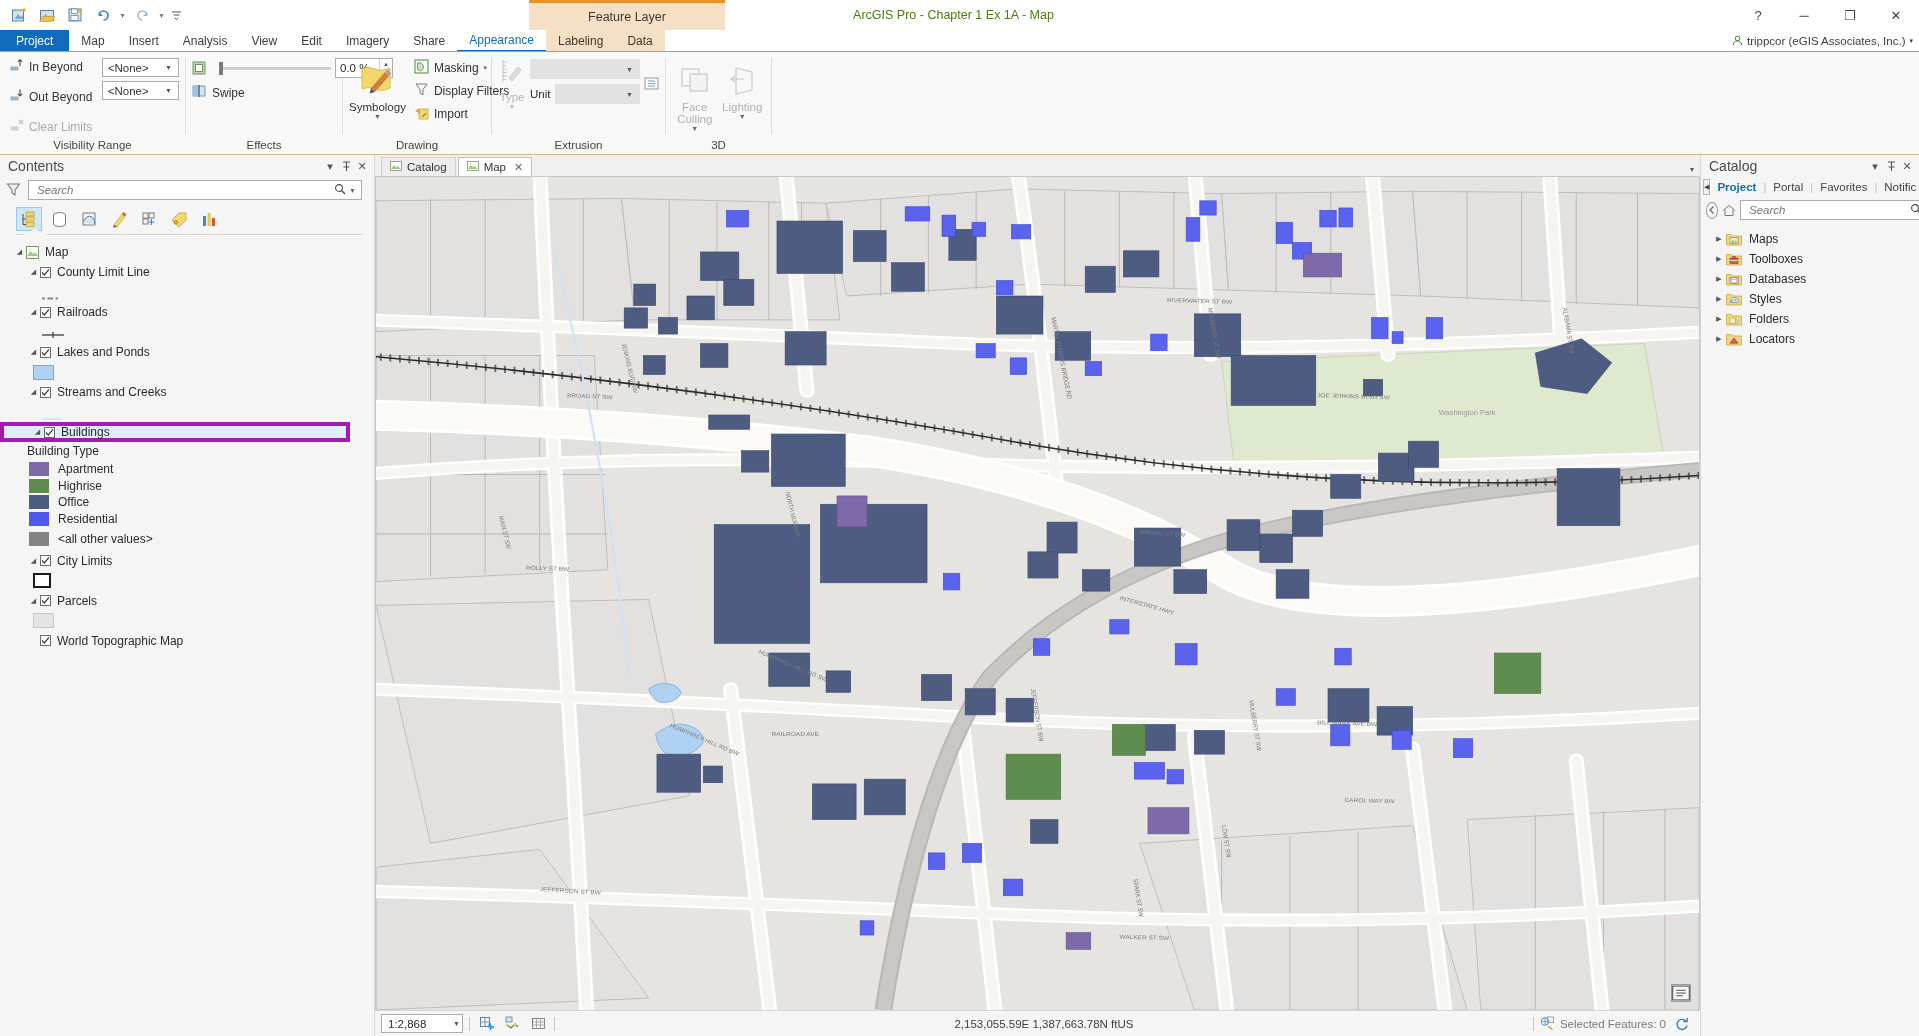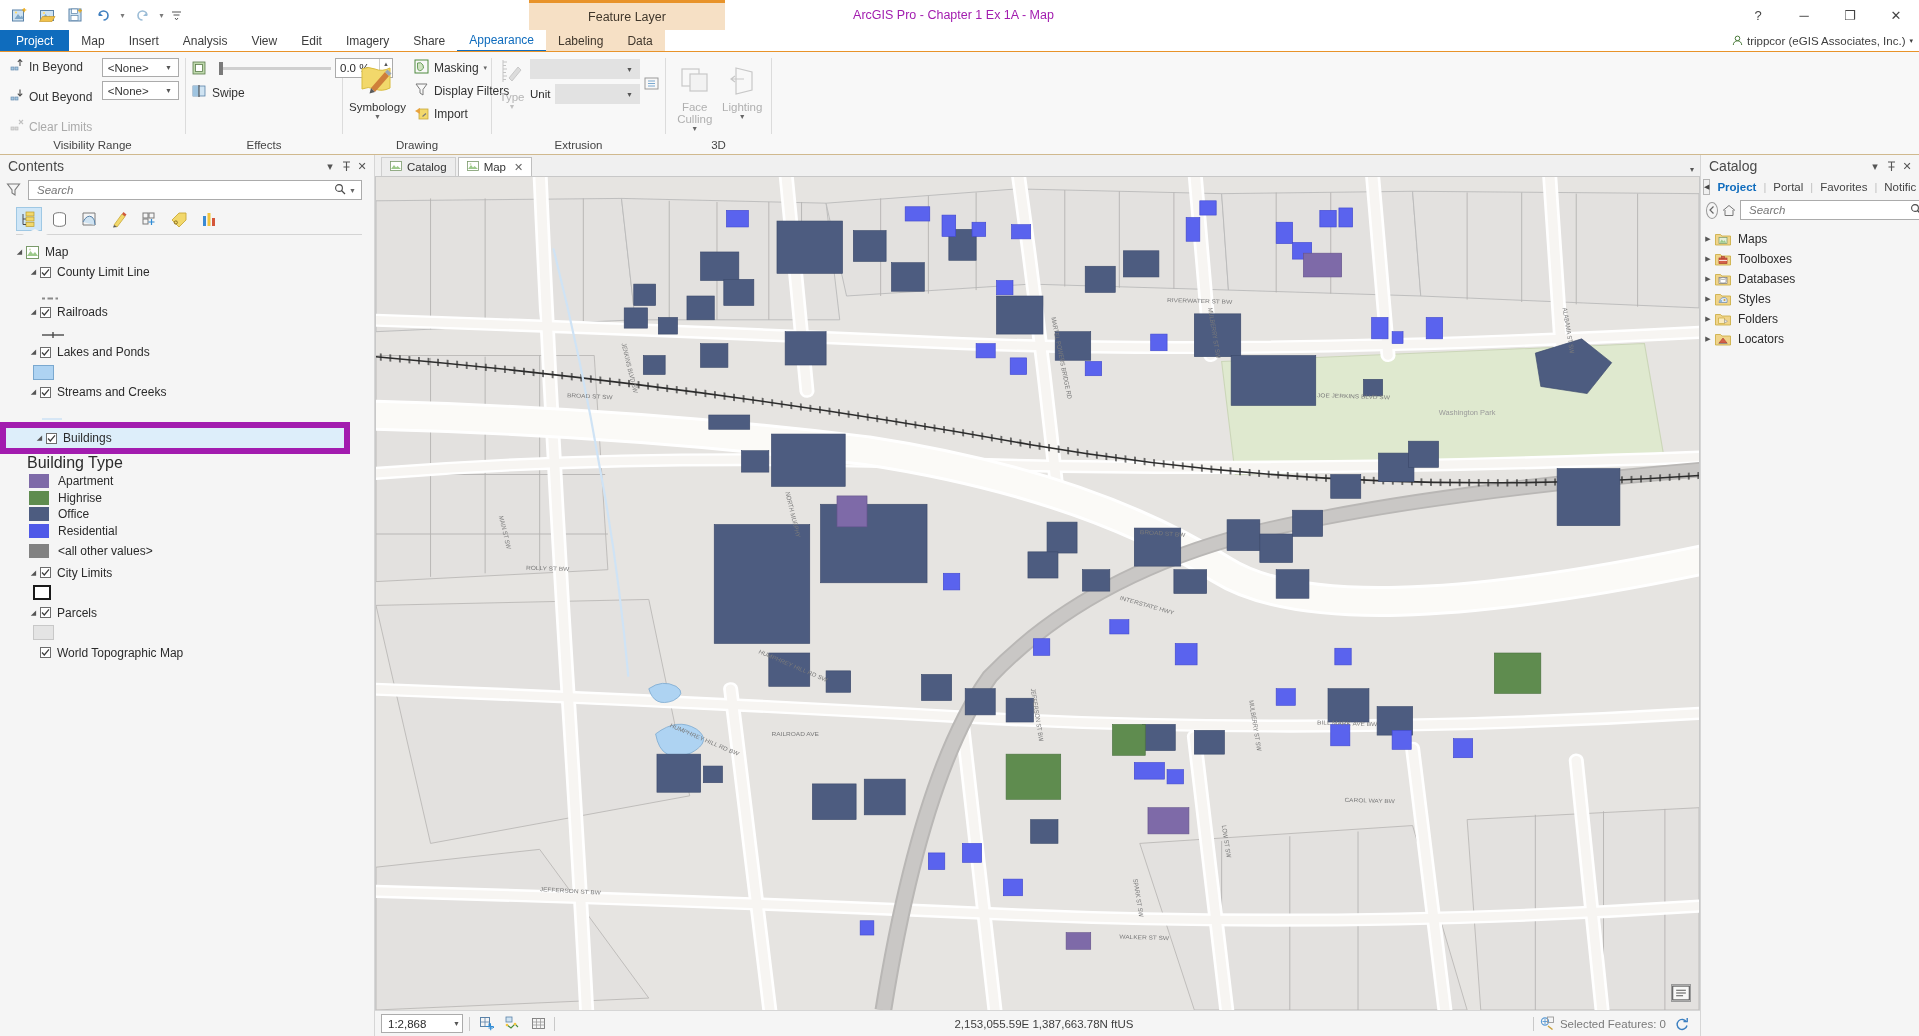--- a/index.html
+++ b/index.html
@@ -29,21 +29,21 @@
   .qat-sep { width:9px; height:22px; display:flex; align-items:center; justify-content:center; color:#7a7a7a; font-size:8px; }
   .ctx-tab-bar {
     position:absolute; left:529px; top:0; width:196px; height:30px;
     background:#f6e0c5; border-top:3px solid #e8932a;
     display:flex; align-items:center; justify-content:center;
     font-size:12.5px; color:#40372c;
   }
   .app-title {
     position:absolute; left:0; right:12px; top:0; height:30px;
     display:flex; align-items:center; justify-content:center;
-    font-size:12.5px; color:#a21caf; pointer-events:none;
+    font-size:12.5px; color:#4d7c0f; pointer-events:none;
   }
   .win-ctrl { position:absolute; right:0; top:0; height:30px; display:flex; }
   .win-btn { width:46px; height:30px; display:flex; align-items:center; justify-content:center;
     color:#444; font-size:13px; cursor:pointer; }
 
   
   .ribbon-tabs {
     height:22px; background:#ffffff; display:flex; align-items:stretch;
     flex:0 0 22px; position:relative;
   }
@@ -140,27 +140,27 @@
 
   .toc { flex:1; overflow:hidden; padding-top:7px; }
   .toc-heading { font-size:13.5px; color:#333; padding:2px 0 6px 13px; }
   .toc-row { display:flex; align-items:center; height:20px; padding-left:13px; position:relative; }
   .expander { width:13px; height:13px; display:flex; align-items:center; justify-content:center;
     font-size:7px; color:#555; cursor:pointer; }
   .cbx { width:11px; height:11px; border:1px solid #6d6d6d; background:#fff; margin-right:6px;
     display:flex; align-items:center; justify-content:center; cursor:pointer; flex:0 0 auto; }
   .cbx svg { display:block; }
   .toc-label { font-size:12px; color:#2b2b2b; white-space:nowrap; }
-  .toc-row.selected { background:#ddeefa; border:6px solid #a21caf; margin-right:24px; height:32px; }
+  .toc-row.selected { background:#ddeefa; border:4px solid #a21caf; margin-right:24px; height:20px; }
   .layer-icon { width:13px; height:13px; margin-right:6px; flex:0 0 auto; }
 
   .sym-row { display:flex; align-items:center; height:20px; padding-left:29px; }
   .sym-swatch { width:20px; height:13px; margin-right:9px; flex:0 0 auto; }
   .sym-label { font-size:12px; color:#2b2b2b; }
-  .legend-head { font-size:16px; color:#2b2b2b; padding:1px 0 2px 29px; height:19px; display:flex; align-items:center; }
+  .legend-head { font-size:12px; color:#2b2b2b; padding:1px 0 2px 29px; height:19px; display:flex; align-items:center; }
   .legend-row { display:flex; align-items:center; height:16.5px; padding-left:29px; }
   .legend-sw { width:20px; height:14px; margin-right:9px; flex:0 0 auto; }
 
   
   .mapwrap { flex:1; display:flex; flex-direction:column; min-width:0; background:#f0f0f0; }
   .view-tabs { height:21px; display:flex; align-items:flex-end; padding-left:6px; position:relative; }
   .vtab {
     height:19px; display:flex; align-items:center; gap:5px; padding:0 8px;
     font-size:11.5px; color:#333; background:#ededed; border:1px solid #cfcfcf; border-bottom:none;
     margin-right:2px; cursor:pointer;
@@ -195,21 +195,21 @@
   .cat-tabs { display:flex; align-items:center; height:20px; padding:0 2px; gap:0; }
   .cat-nav { width:11px; height:16px; display:flex; align-items:center; justify-content:center;
     border:1px solid #b5b5b5; background:#f0f0f0; font-size:7px; color:#444; cursor:pointer; }
   .cat-tab { padding:0 7px; font-size:11.5px; color:#444; cursor:pointer; white-space:nowrap; }
   .cat-tab.active { color:#0f6cbd; font-weight:bold; }
   .cat-tabsep { color:#c0c0c0; font-size:11px; }
   .cat-toolrow { display:flex; align-items:center; gap:4px; padding:3px 6px 3px 5px; }
   .circ-btn { width:17px; height:17px; border-radius:50%; border:1px solid #9a9a9a; color:#555;
     display:flex; align-items:center; justify-content:center; font-size:9px; cursor:pointer; }
   .cat-tree { padding-top:6px; }
-  .cat-row { display:flex; align-items:center; height:20px; cursor:pointer; }
+  .cat-row { display:flex; align-items:center; height:20px; padding-left:11px; cursor:pointer; }
   .cat-exp { width:14px; font-size:7px; color:#555; display:flex; align-items:center; justify-content:center; }
   .cat-ico { width:16px; height:14px; margin-right:7px; flex:0 0 auto; }
   .cat-label { font-size:12px; color:#2b2b2b; }
 </style>
 </head>
 <body>
 
 <div class="app">
 
   <div class="titlebar">

